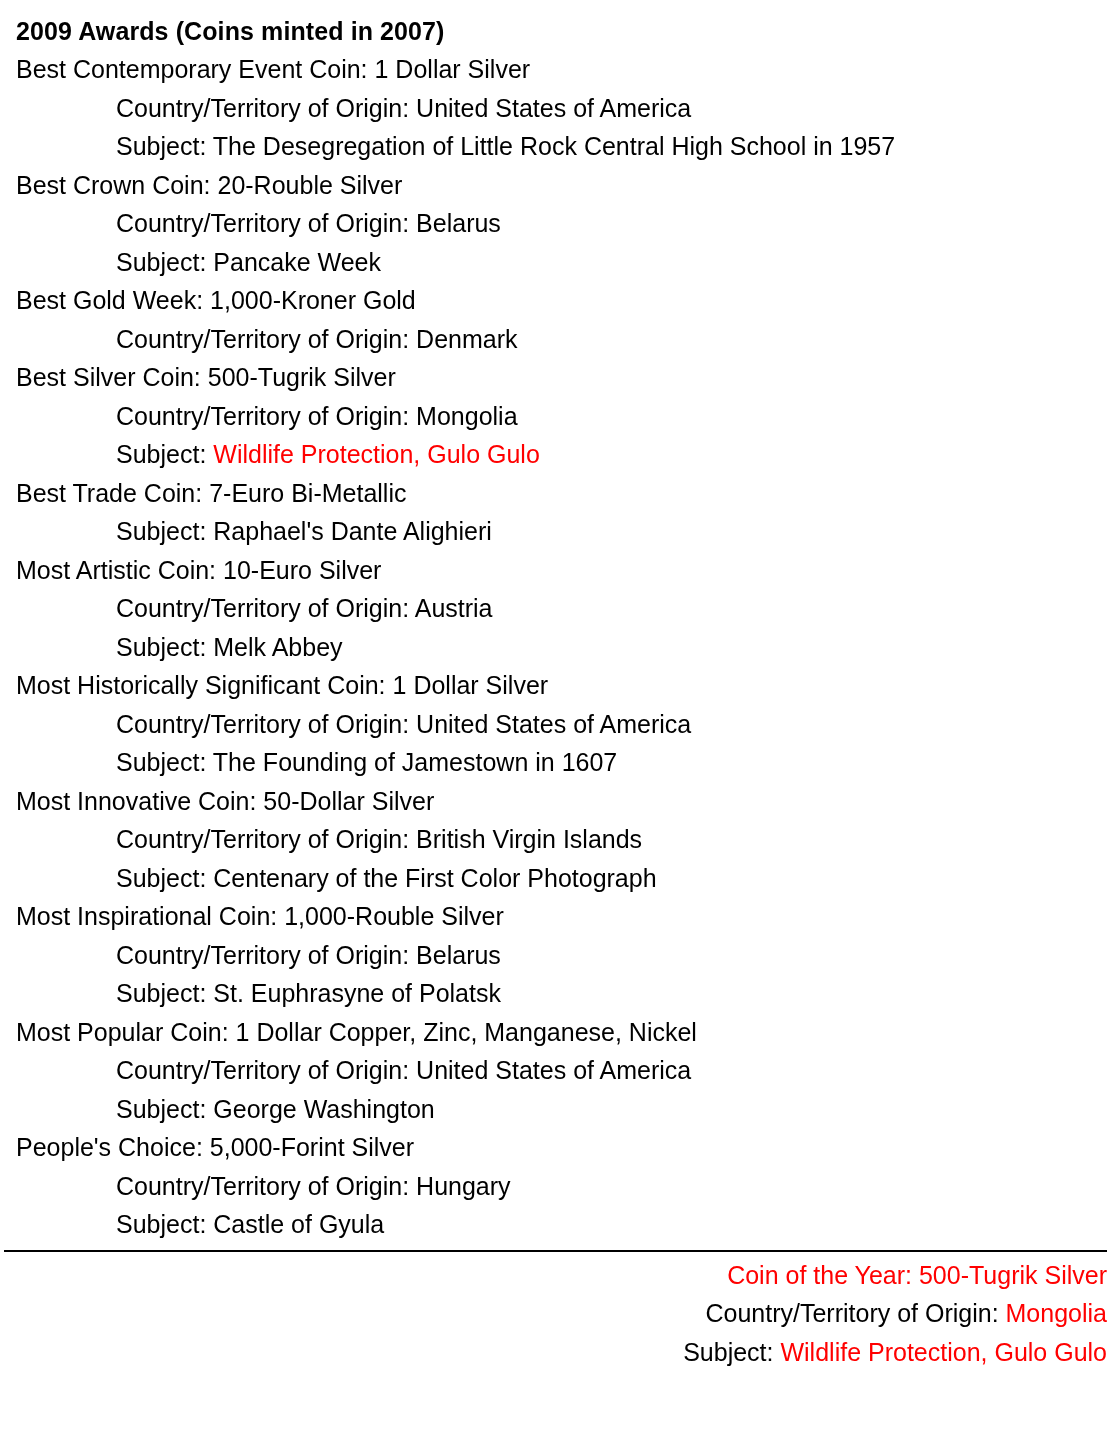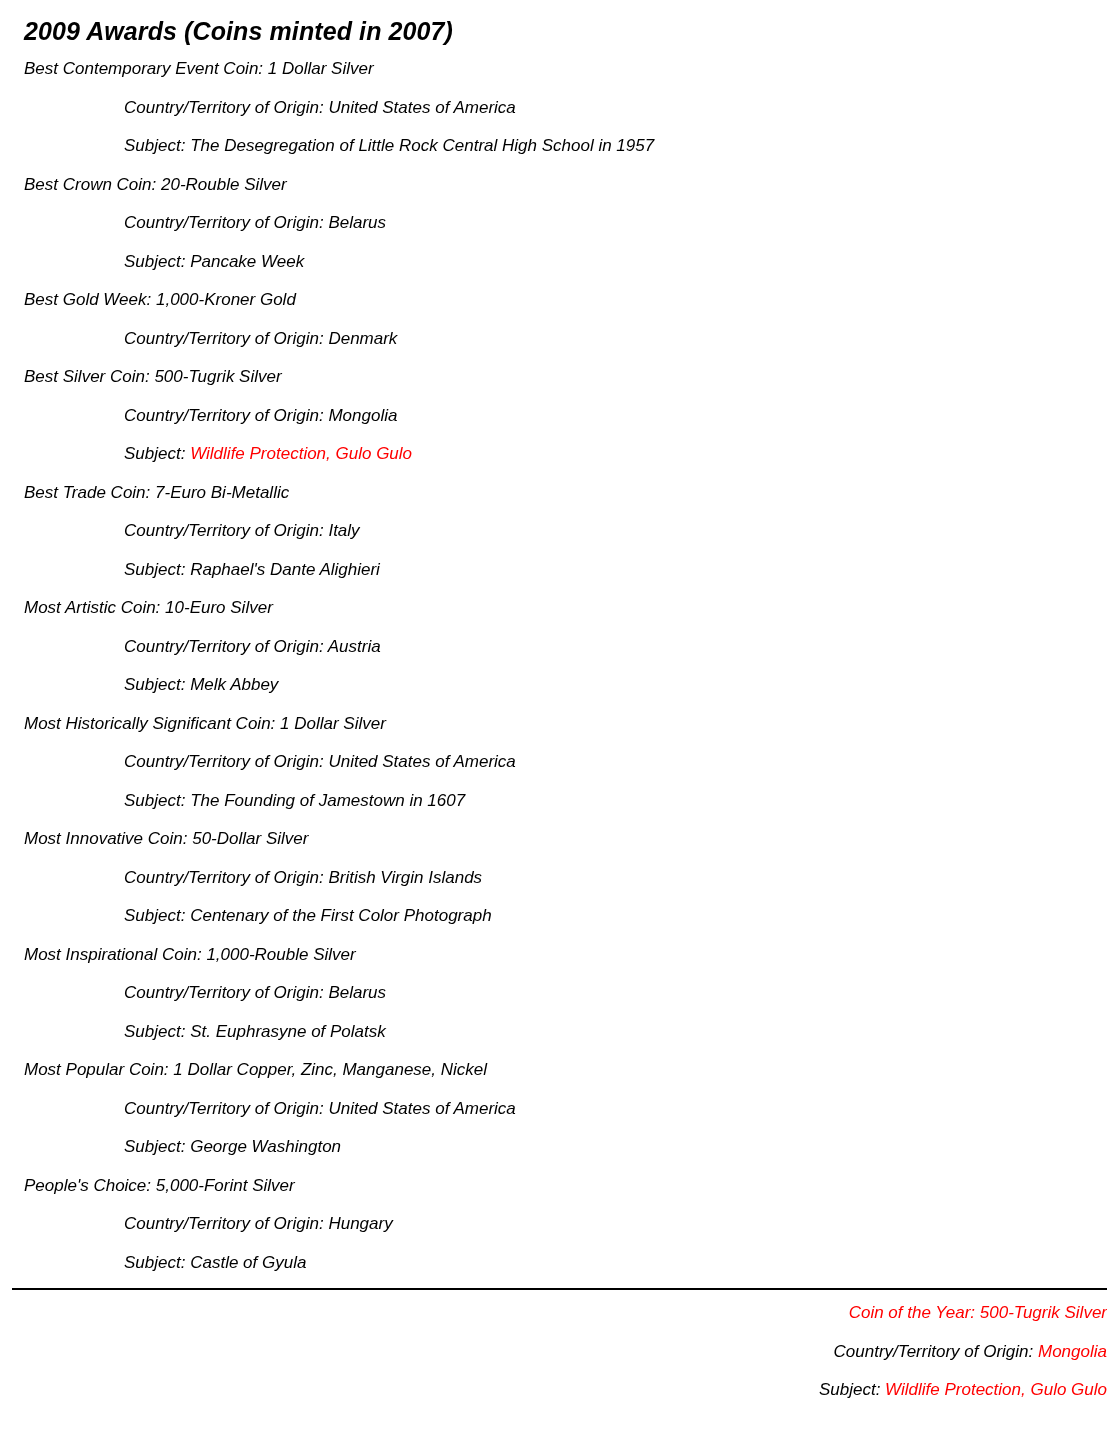--- a/index.html
+++ b/index.html
@@ -12,35 +12,34 @@
     height: 1435px;
     font-family: "Liberation Sans", sans-serif;
     color: #000000;
     overflow: hidden;
   }
   .page {
     position: relative;
     width: 1107px;
     height: 1435px;
     box-sizing: border-box;
-    padding: 14px 0 0 24px;
-    font-style: italic;
+    padding: 14px 0 0 16px;
   }
   .title {
     font-size: 25px;
     font-weight: bold;
     line-height: 34px;
     letter-spacing: 0.1px;
     margin-bottom: 2px;
   }
   .award {
     margin: 0;
   }
   .award-line {
-    font-size: 17px;
+    font-size: 25px;
     line-height: 38.5px;
     white-space: nowrap;
   }
   .indent {
     padding-left: 100px;
   }
   .red {
     color: #ff0000;
   }
   .divider {
@@ -81,21 +80,20 @@
         <div class="award-line"><span>Best Gold Week:</span> <span>1,000-Kroner Gold</span></div>
         <div class="award-line indent"><span>Country/Territory of Origin:</span> <span>Denmark</span></div>
       </div>
       <div class="award">
         <div class="award-line"><span>Best Silver Coin:</span> <span>500-Tugrik Silver</span></div>
         <div class="award-line indent"><span>Country/Territory of Origin:</span> <span>Mongolia</span></div>
         <div class="award-line indent"><span>Subject:</span> <span class="red">Wildlife Protection, Gulo Gulo</span></div>
       </div>
       <div class="award">
         <div class="award-line"><span>Best Trade Coin:</span> <span>7-Euro Bi-Metallic</span></div>
-        <div class="award-line indent"><span>Country/Territory of Origin:</span> <span>Italy</span></div>
         <div class="award-line indent"><span>Subject:</span> <span>Raphael's Dante Alighieri</span></div>
       </div>
       <div class="award">
         <div class="award-line"><span>Most Artistic Coin:</span> <span>10-Euro Silver</span></div>
         <div class="award-line indent"><span>Country/Territory of Origin:</span> <span>Austria</span></div>
         <div class="award-line indent"><span>Subject:</span> <span>Melk Abbey</span></div>
       </div>
       <div class="award">
         <div class="award-line"><span>Most Historically Significant Coin:</span> <span>1 Dollar Silver</span></div>
         <div class="award-line indent"><span>Country/Territory of Origin:</span> <span>United States of America</span></div>

